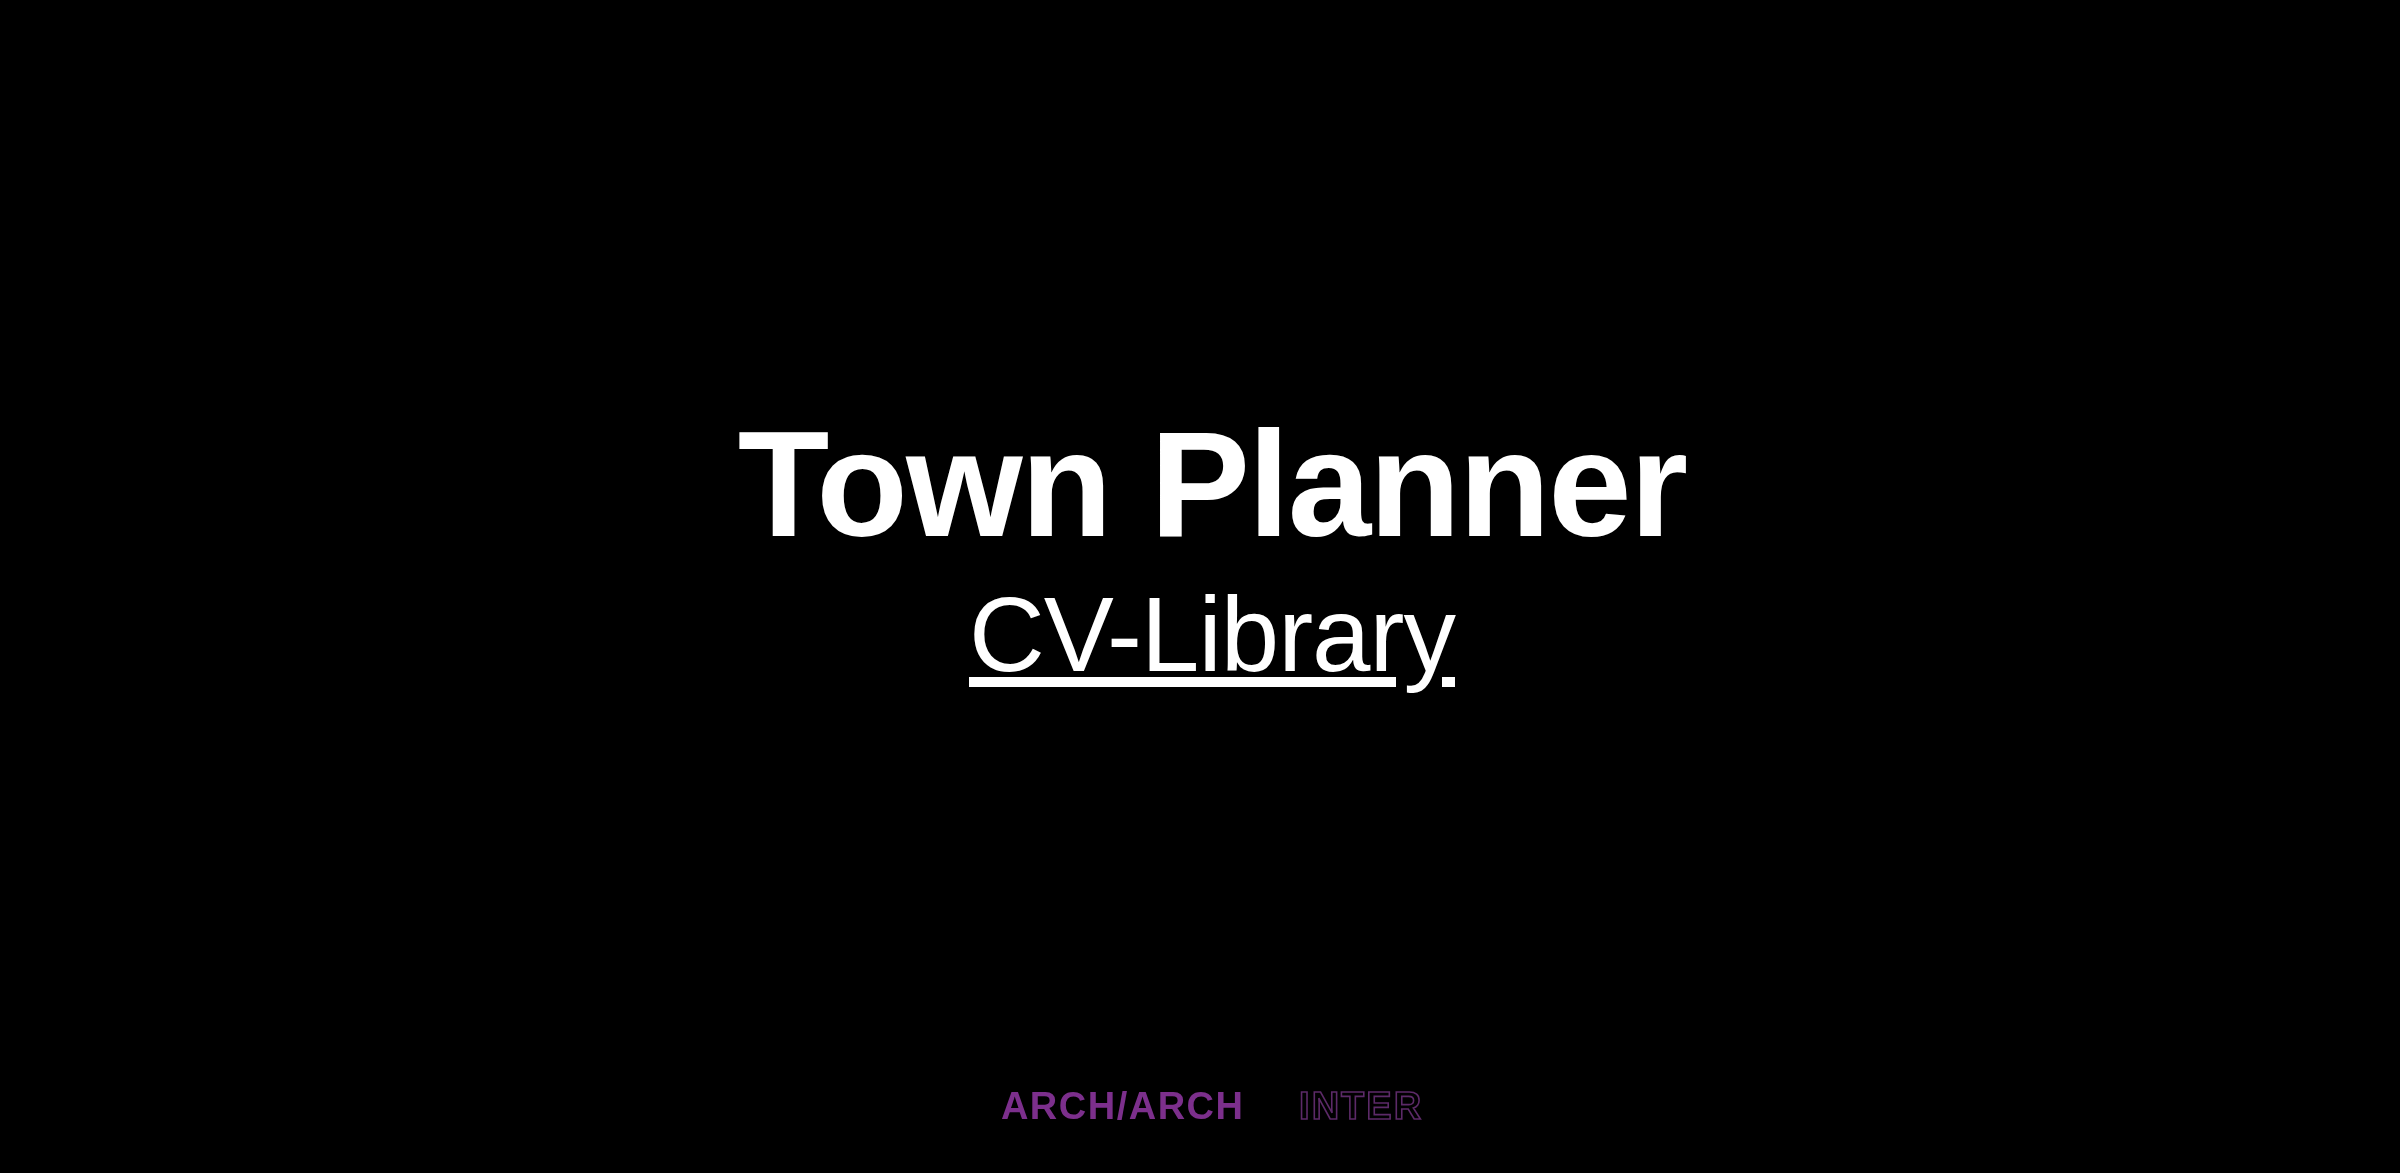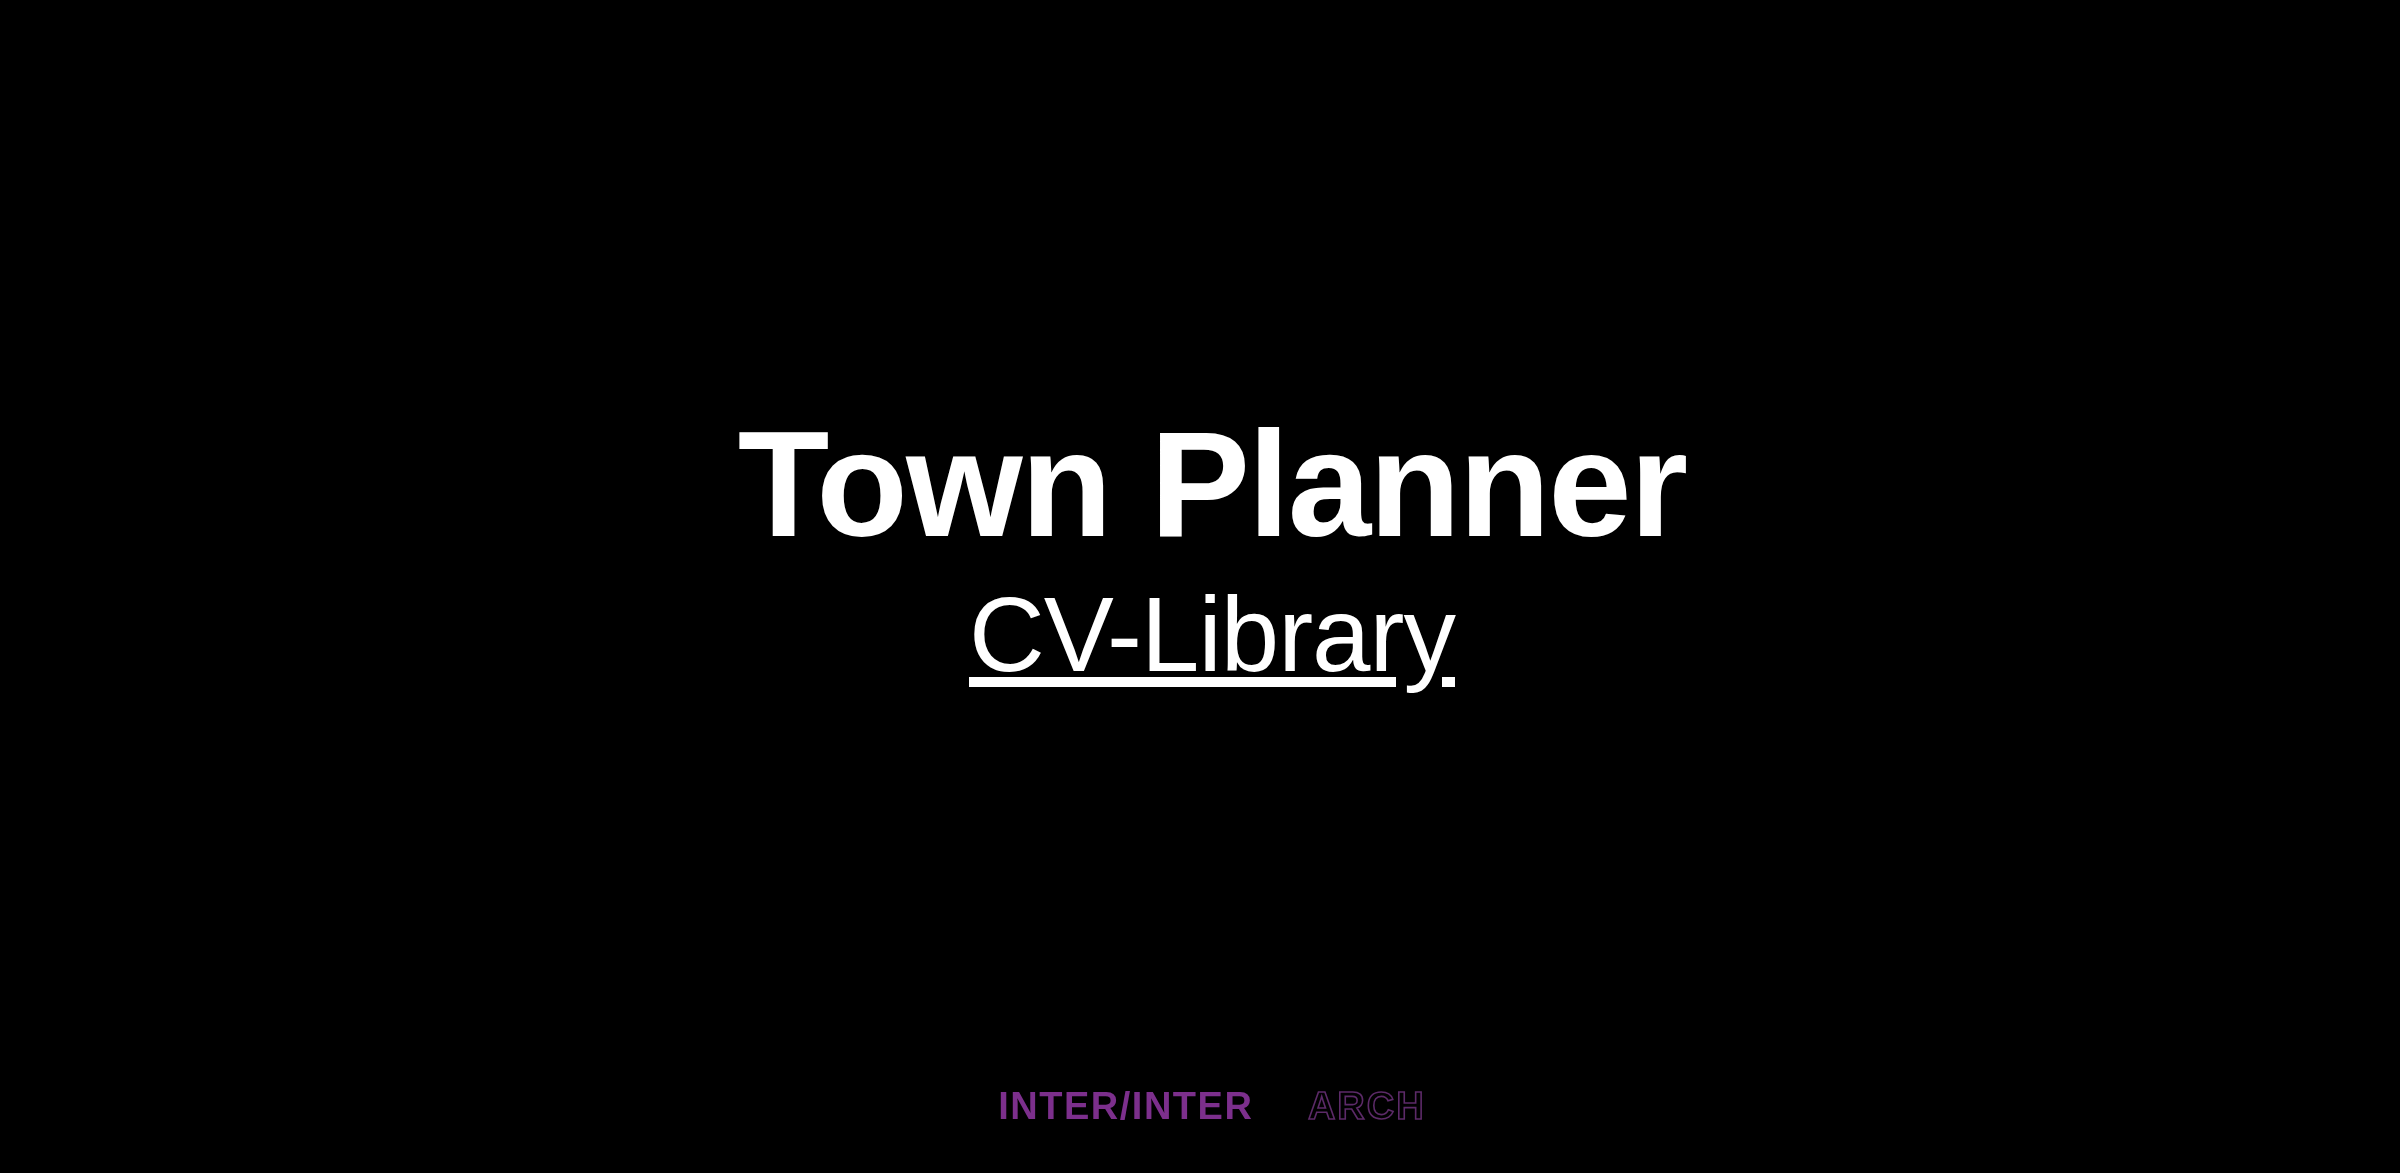--- a/index.html
+++ b/index.html
@@ -79,17 +79,17 @@
 </head>
 <body>
 
 <div class="stage">
 
   <h1 class="job-title">Town Planner</h1>
 
   <h2 class="company-name">CV-Library</h2>
 
   <div class="footer-logo">
-    <span class="logo-primary">INTER/INTER</span>
-    <span class="logo-secondary">ARCH</span>
+    <span class="logo-primary">ARCH/ARCH</span>
+    <span class="logo-secondary">INTER</span>
   </div>
 
 </div>
 
 </body></html>

